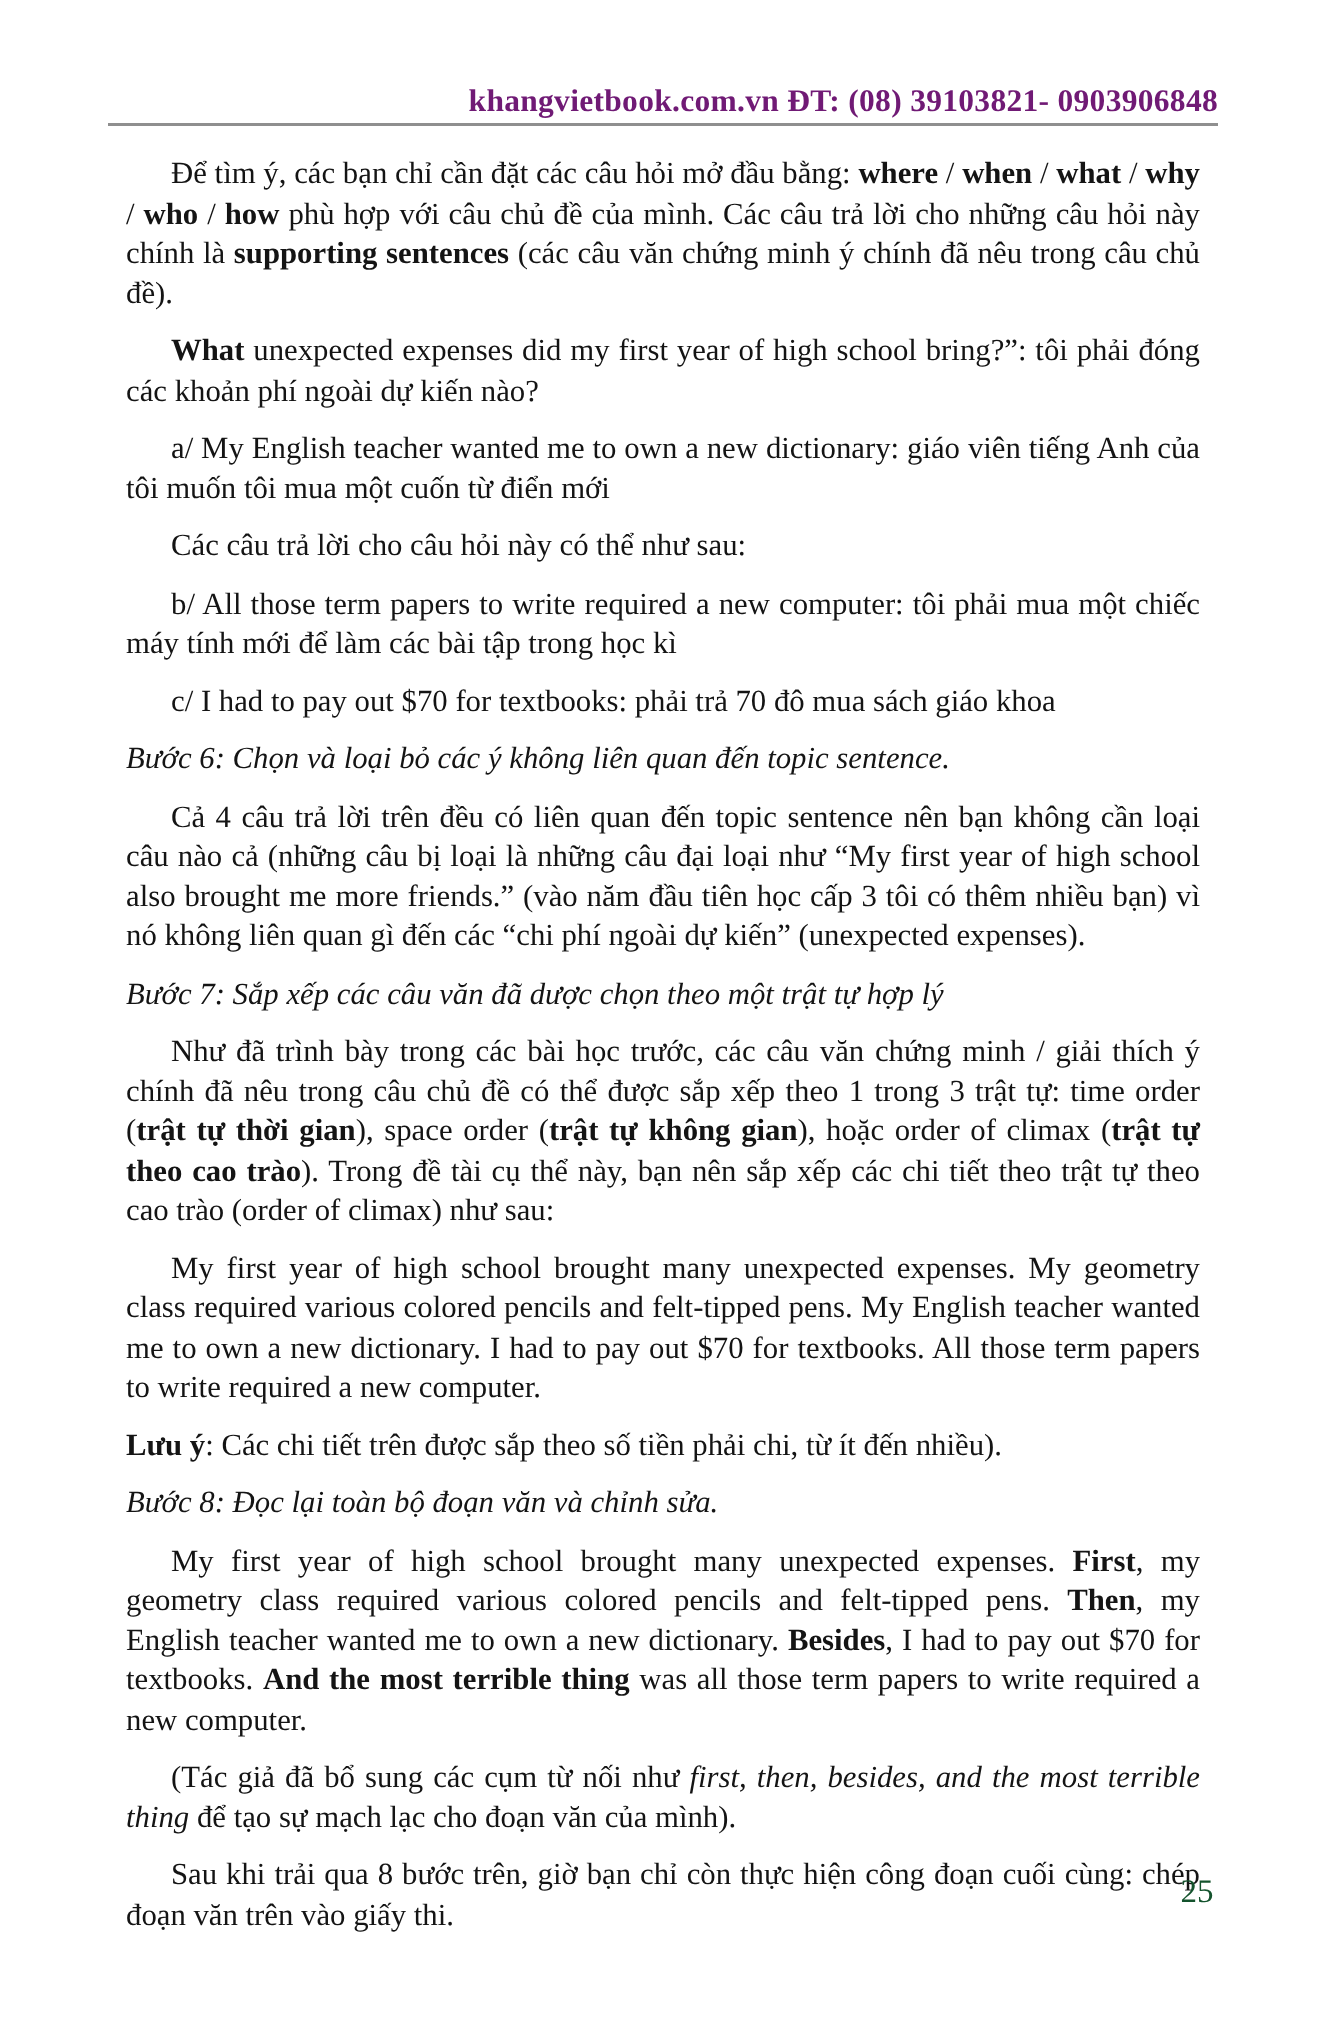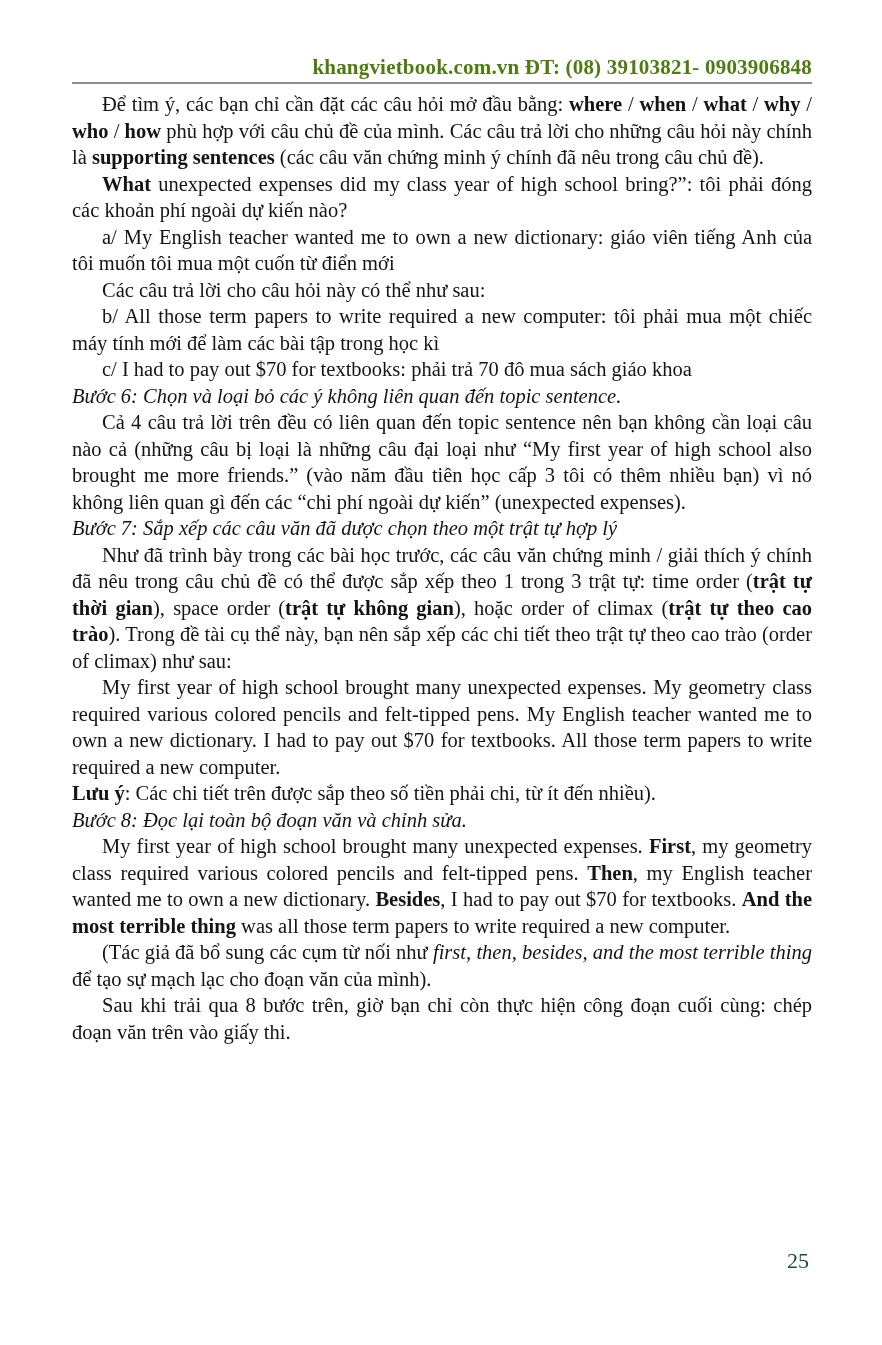--- a/index.html
+++ b/index.html
@@ -17,31 +17,31 @@
     left: 72px;
     top: 0;
     width: 740px;
   }
   .header-text {
     padding-top: 55px;
     text-align: right;
     font-weight: bold;
     font-size: 21px;
     line-height: 24px;
-    color: #4d7c0f;
+    color: #701a75;
     letter-spacing: 0.2px;
   }
   .header-rule {
     border: 0;
     border-top: 2px solid #8f8f8f;
     margin: 3px 0 0 0;
   }
   .body-text { padding-top: 7px; }
   .para {
-    margin: 0;
+    margin: 12px;
     font-size: 20.5px;
     line-height: 26.5px;
     text-align: justify;
     text-justify: inter-word;
   }
   .para.body { text-indent: 30px; }
   .para.step { font-style: italic; text-indent: 0; }
   .para.note { text-indent: 0; }
   .seg-normal { }
   .seg-bold { font-weight: bold; }
@@ -59,21 +59,21 @@
 </style>
 </head>
 <body>
 
 <div class="page">
   <div class="content">
     <div class="header-text">khangvietbook.com.vn ĐT: (08) 39103821- 0903906848</div>
     <hr class="header-rule">
     <div class="body-text">
         <p class="para body"><span class="seg-normal">Để tìm ý, các bạn chỉ cần đặt các câu hỏi mở đầu bằng: </span><span class="seg-bold">where</span><span class="seg-normal"> / </span><span class="seg-bold">when</span><span class="seg-normal"> / </span><span class="seg-bold">what</span><span class="seg-normal"> / </span><span class="seg-bold">why</span><span class="seg-normal"> / </span><span class="seg-bold">who</span><span class="seg-normal"> / </span><span class="seg-bold">how</span><span class="seg-normal"> phù hợp với câu chủ đề của mình. Các câu trả lời cho những câu hỏi này chính là </span><span class="seg-bold">supporting sentences</span><span class="seg-normal"> (các câu văn chứng minh ý chính đã nêu trong câu chủ đề).</span></p>
-        <p class="para body"><span class="seg-bold">What</span><span class="seg-normal"> unexpected expenses did my class year of high school bring?”: tôi phải đóng các khoản phí ngoài dự kiến nào?</span></p>
+        <p class="para body"><span class="seg-bold">What</span><span class="seg-normal"> unexpected expenses did my first year of high school bring?”: tôi phải đóng các khoản phí ngoài dự kiến nào?</span></p>
         <p class="para body"><span class="seg-normal">a/ My English teacher wanted me to own a new dictionary: giáo viên tiếng Anh của tôi muốn tôi mua một cuốn từ điển mới</span></p>
         <p class="para body"><span class="seg-normal">Các câu trả lời cho câu hỏi này có thể như sau:</span></p>
         <p class="para body"><span class="seg-normal">b/ All those term papers to write required a new computer: tôi phải mua một chiếc máy tính mới để làm các bài tập trong học kì</span></p>
         <p class="para body"><span class="seg-normal">c/ I had to pay out $70 for textbooks: phải trả 70 đô mua sách giáo khoa</span></p>
         <p class="para step"><span class="seg-normal">Bước 6: Chọn và loại bỏ các ý không liên quan đến topic sentence.</span></p>
         <p class="para body"><span class="seg-normal">Cả 4 câu trả lời trên đều có liên quan đến topic sentence nên bạn không cần loại câu nào cả (những câu bị loại là những câu đại loại như “My first year of high school also brought me more friends.” (vào năm đầu tiên học cấp 3 tôi có thêm nhiều bạn) vì nó không liên quan gì đến các “chi phí ngoài dự kiến” (unexpected expenses).</span></p>
         <p class="para step"><span class="seg-normal">Bước 7: Sắp xếp các câu văn đã dược chọn theo một trật tự hợp lý</span></p>
         <p class="para body"><span class="seg-normal">Như đã trình bày trong các bài học trước, các câu văn chứng minh / giải thích ý chính đã nêu trong câu chủ đề có thể được sắp xếp theo 1 trong 3 trật tự: </span><span class="seg-underline">time order</span><span class="seg-normal"> (</span><span class="seg-bold">trật tự thời gian</span><span class="seg-normal">), </span><span class="seg-underline">space order</span><span class="seg-normal"> (</span><span class="seg-bold">trật tự không gian</span><span class="seg-normal">), hoặc </span><span class="seg-underline">order of climax</span><span class="seg-normal"> (</span><span class="seg-bold">trật tự theo cao trào</span><span class="seg-normal">). Trong đề tài cụ thể này, bạn nên sắp xếp các chi tiết theo trật tự theo cao trào (order of climax) như sau:</span></p>
         <p class="para body"><span class="seg-normal">My first year of high school brought many unexpected expenses. My geometry class required various colored pencils and felt-tipped pens. My English teacher wanted me to own a new dictionary. I had to pay out $70 for textbooks. All those term papers to write required a new computer.</span></p>
         <p class="para note"><span class="seg-bold">Lưu ý</span><span class="seg-normal">: Các chi tiết trên được sắp theo số tiền phải chi, từ ít đến nhiều).</span></p>

